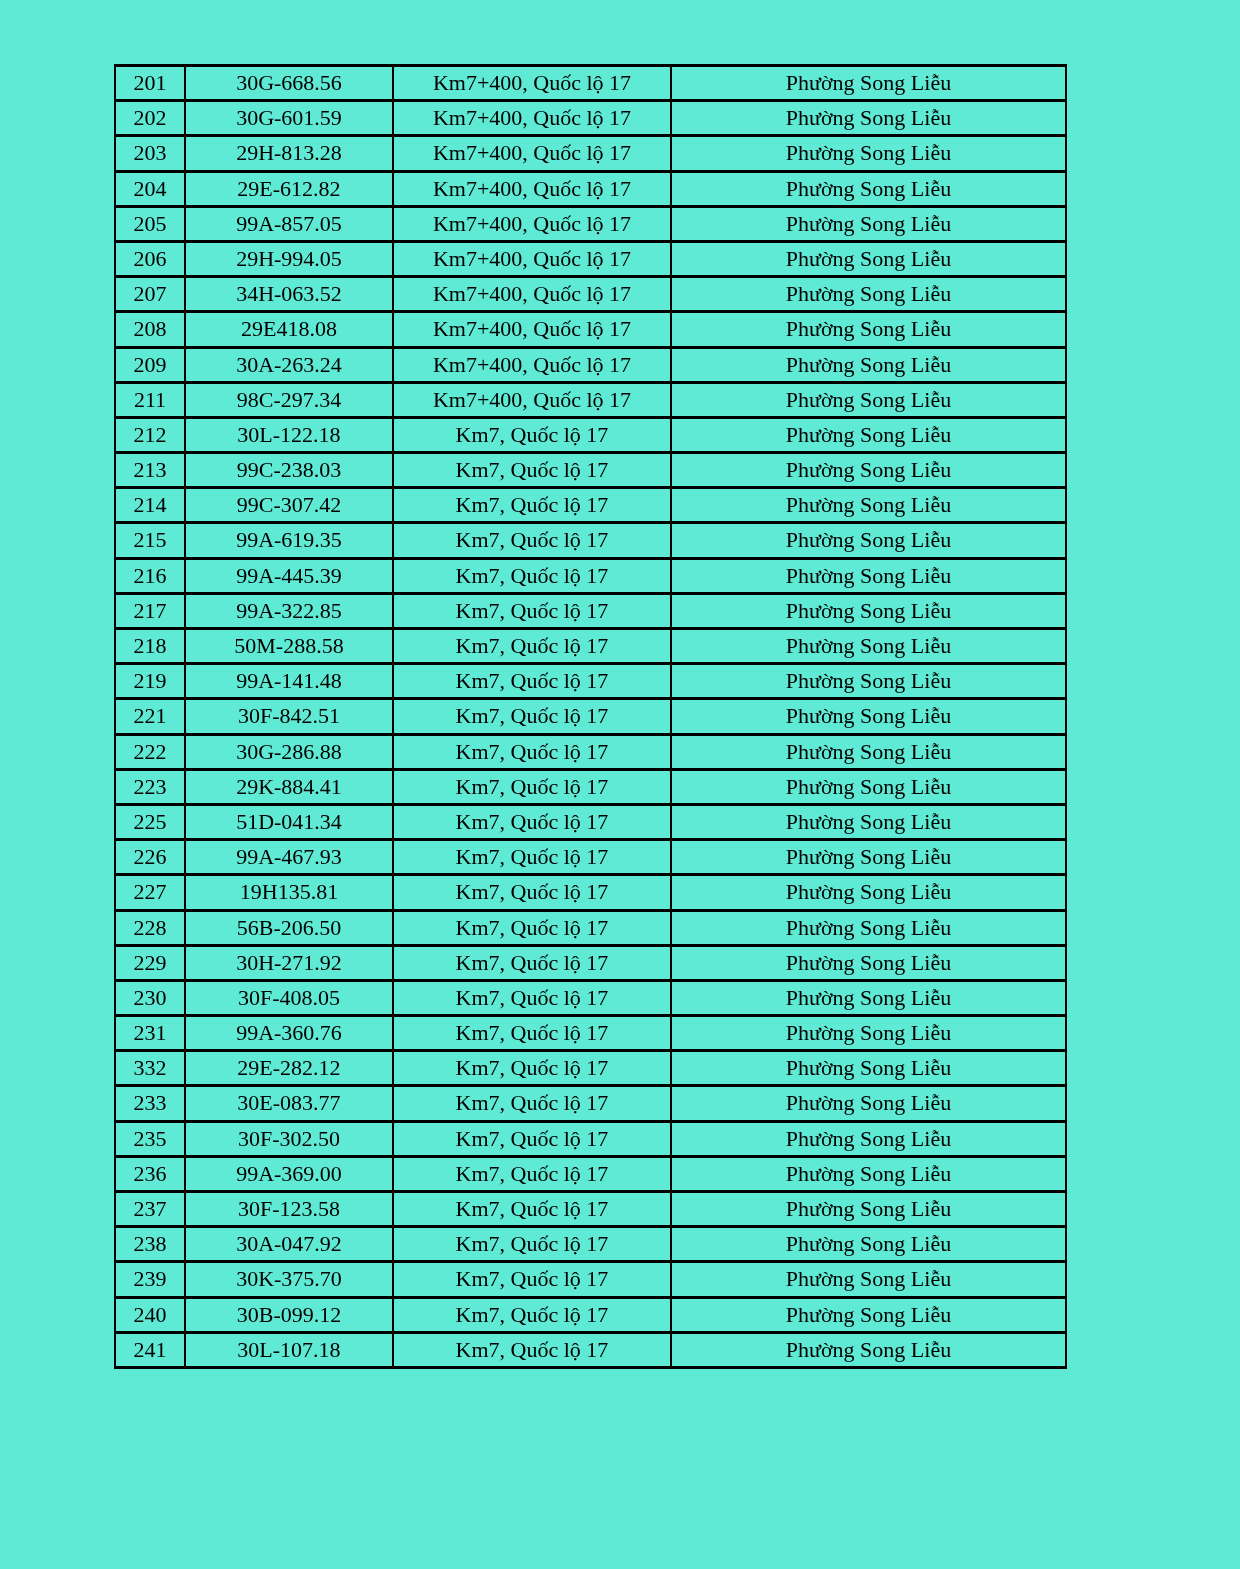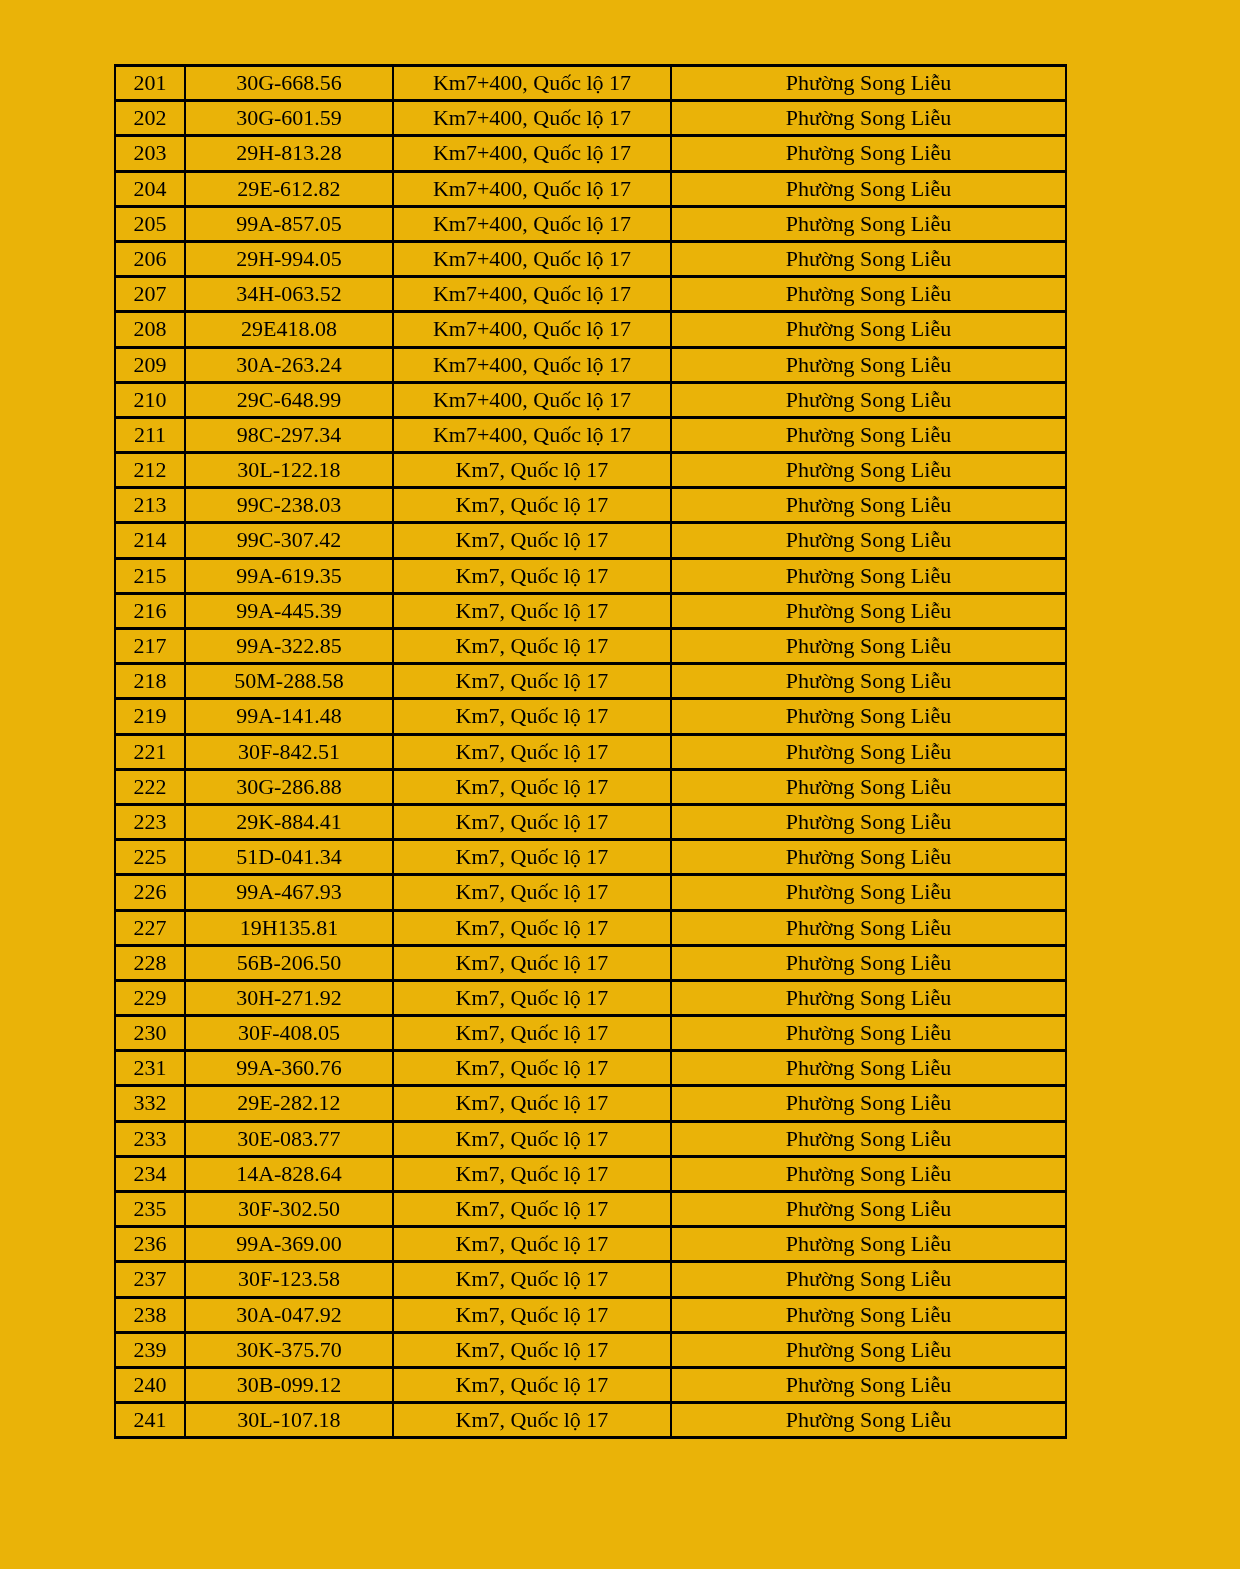--- a/index.html
+++ b/index.html
@@ -13,21 +13,21 @@
     position: relative;
     font-family: "Liberation Serif", serif;
     color: #000000;
   }
   .page {
     position: absolute;
     left: 0;
     top: 0;
     width: 1240px;
     height: 1569px;
-    background: #eab308;
+    background: #5eead4;
   }
   table.data-table {
     position: absolute;
     left: 114px;
     top: 64px;
     width: 951px;
     border-collapse: collapse;
     table-layout: fixed;
   }
   table.data-table tr {
@@ -111,26 +111,20 @@
           <td>Km7+400, Quốc lộ 17</td>
           <td>Phường Song Liễu</td>
         </tr>
         <tr>
           <td>209</td>
           <td>30A-263.24</td>
           <td>Km7+400, Quốc lộ 17</td>
           <td>Phường Song Liễu</td>
         </tr>
         <tr>
-          <td>210</td>
-          <td>29C-648.99</td>
-          <td>Km7+400, Quốc lộ 17</td>
-          <td>Phường Song Liễu</td>
-        </tr>
-        <tr>
           <td>211</td>
           <td>98C-297.34</td>
           <td>Km7+400, Quốc lộ 17</td>
           <td>Phường Song Liễu</td>
         </tr>
         <tr>
           <td>212</td>
           <td>30L-122.18</td>
           <td>Km7, Quốc lộ 17</td>
           <td>Phường Song Liễu</td>
@@ -239,26 +233,20 @@
         </tr>
         <tr>
           <td>332</td>
           <td>29E-282.12</td>
           <td>Km7, Quốc lộ 17</td>
           <td>Phường Song Liễu</td>
         </tr>
         <tr>
           <td>233</td>
           <td>30E-083.77</td>
-          <td>Km7, Quốc lộ 17</td>
-          <td>Phường Song Liễu</td>
-        </tr>
-        <tr>
-          <td>234</td>
-          <td>14A-828.64</td>
           <td>Km7, Quốc lộ 17</td>
           <td>Phường Song Liễu</td>
         </tr>
         <tr>
           <td>235</td>
           <td>30F-302.50</td>
           <td>Km7, Quốc lộ 17</td>
           <td>Phường Song Liễu</td>
         </tr>
         <tr>

